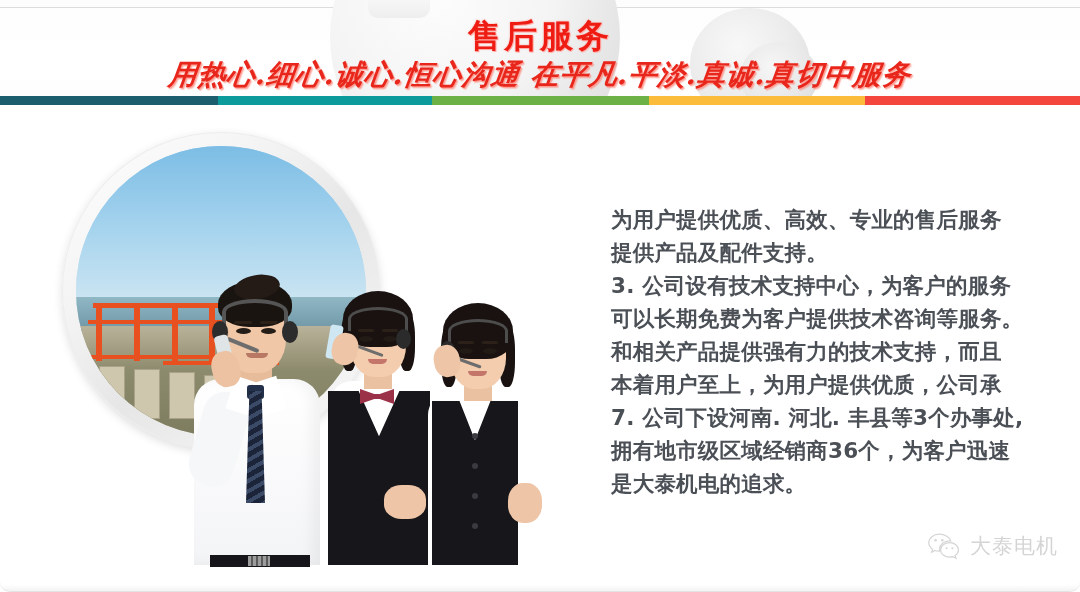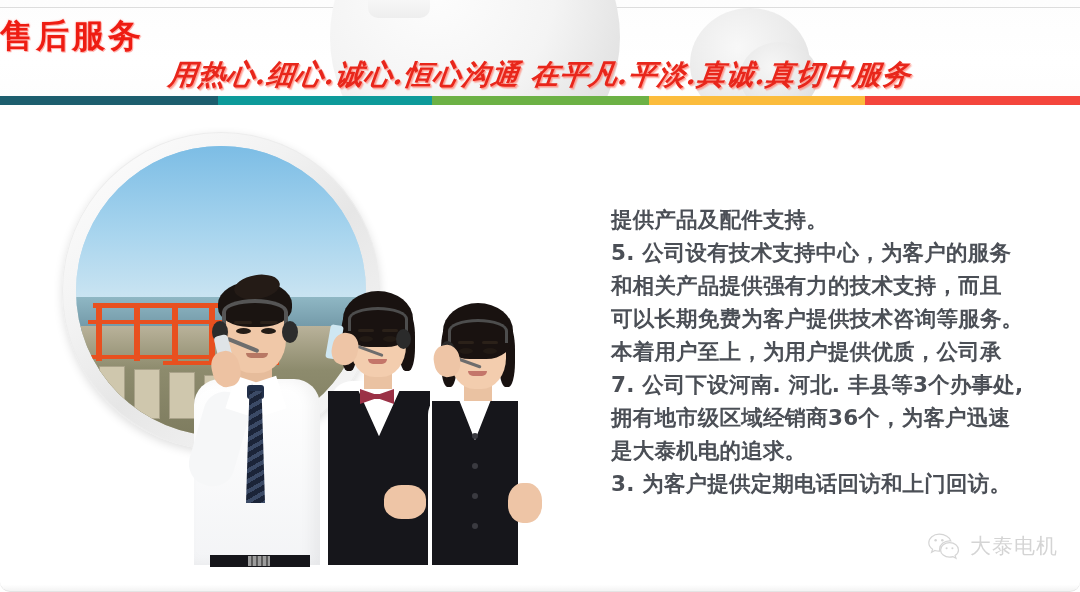--- a/index.html
+++ b/index.html
@@ -47,20 +47,21 @@
     background:linear-gradient(180deg,#fefefe,#eeeeee);
   }
   .deco-topline {
     position:absolute; left:0; top:7px;
     width:1080px; height:1px;
     background:#dddddd;
   }
 
   .hdr-title {
     position:absolute; left:0; top:14px; width:1080px;
+    text-align:center;
     font-size:33px; font-weight:bold; letter-spacing:3px;
     color:#ee1c12;
     text-shadow:1px 1px 0 #ffb0ab, 0 0 2px rgba(255,90,80,.55);
     font-family:"DejaVu Sans","Liberation Sans",sans-serif;
     z-index:4;
   }
   .hdr-sub {
     position:absolute; left:0; top:56px; width:1080px;
     text-align:center;
     font-size:28px; font-weight:bold;
@@ -366,29 +367,29 @@
         <div class="w2-mouth"></div>
         <div class="w2-hband"></div>
         <div class="w2-hs"></div>
         <div class="w2-mic"></div>
         <div class="w2-hand"></div>
         <div class="w2-armhip"></div>
       </div>
     </div>
 
     <div class="bodytext" id="bodytext" style="color: rgb(75, 79, 86);">
+        <p>为用户提供优质、高效、专业的售后服务</p>
         <p>提供产品及配件支持。</p>
-        <p>5. 公司设有技术支持中心，为客户的服务</p>
+        <p>3. 公司设有技术支持中心，为客户的服务</p>
+        <p>可以长期免费为客户提供技术咨询等服务。</p>
         <p>和相关产品提供强有力的技术支持，而且</p>
-        <p>可以长期免费为客户提供技术咨询等服务。</p>
         <p>本着用户至上，为用户提供优质，公司承</p>
         <p>7. 公司下设河南. 河北. 丰县等3个办事处,</p>
         <p>拥有地市级区域经销商36个，为客户迅速</p>
         <p>是大泰机电的追求。</p>
-        <p>3. 为客户提供定期电话回访和上门回访。</p>
       </div>
 
     <div class="watermark">
       <span class="wm-icon">
         <svg viewBox="0 0 34 28" width="34" height="28" aria-hidden="true">
           <path d="M12.2 2.2C6.4 2.2 1.8 6 1.8 10.7c0 2.6 1.5 4.9 3.8 6.5l-1 3 3.4-1.7c1.3.4 2.7.6 4.2.6h.7c-.2-.6-.3-1.3-.3-2 0-4.6 4.5-8.3 10-8.3.4 0 .8 0 1.2.1C22.9 5.2 18 2.2 12.2 2.2z" fill="none" stroke="#9b9b9b" stroke-width="1.2"></path>
           <circle cx="8.6" cy="8.3" r="1.25" fill="#9b9b9b"></circle>
           <circle cx="15.3" cy="8.3" r="1.25" fill="#9b9b9b"></circle>
           <path d="M22.6 10.6c-5 0-9 3.3-9 7.3 0 4 4 7.3 9 7.3 1.2 0 2.3-.2 3.4-.5l3 1.5-.9-2.6c2-1.4 3.4-3.4 3.4-5.7 0-4-4-7.3-8.9-7.3z" fill="none" stroke="#9b9b9b" stroke-width="1.2"></path>
           <circle cx="19.6" cy="16.2" r="1.05" fill="#9b9b9b"></circle>

